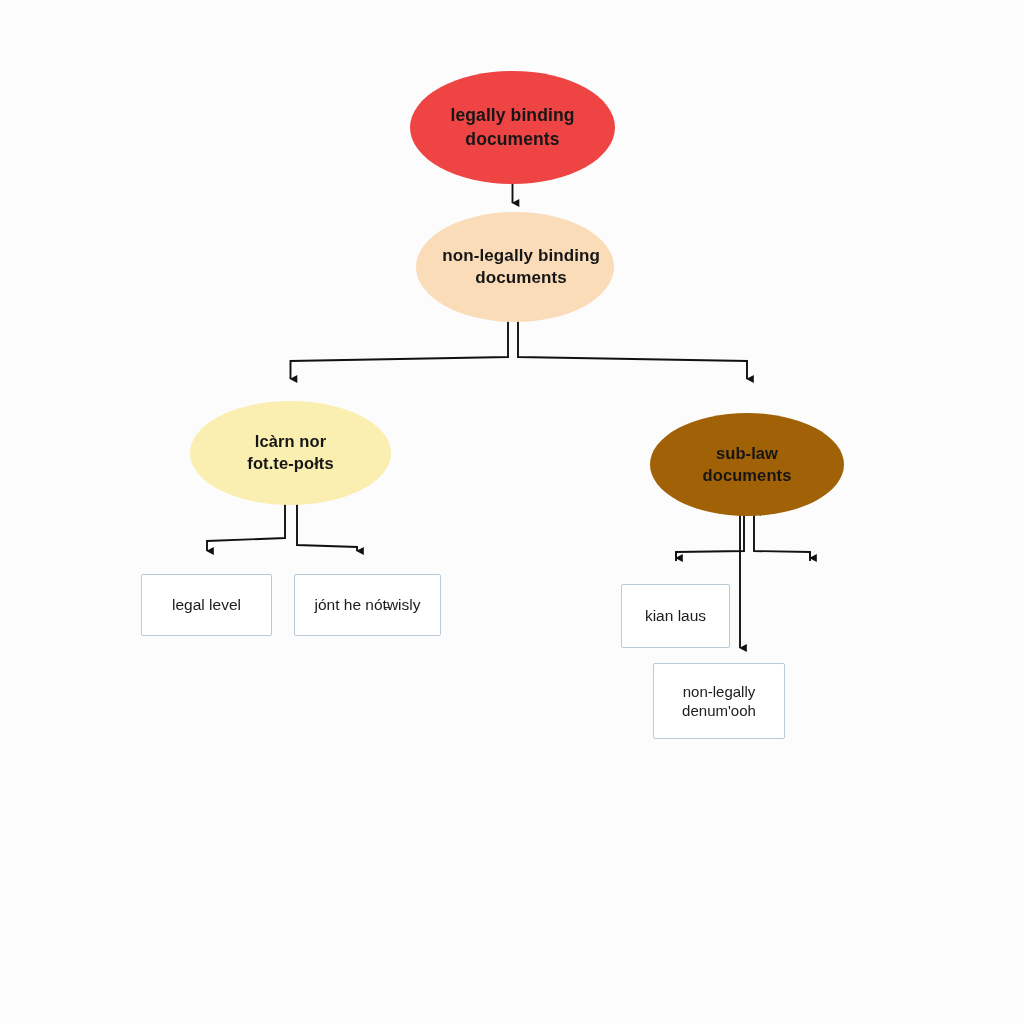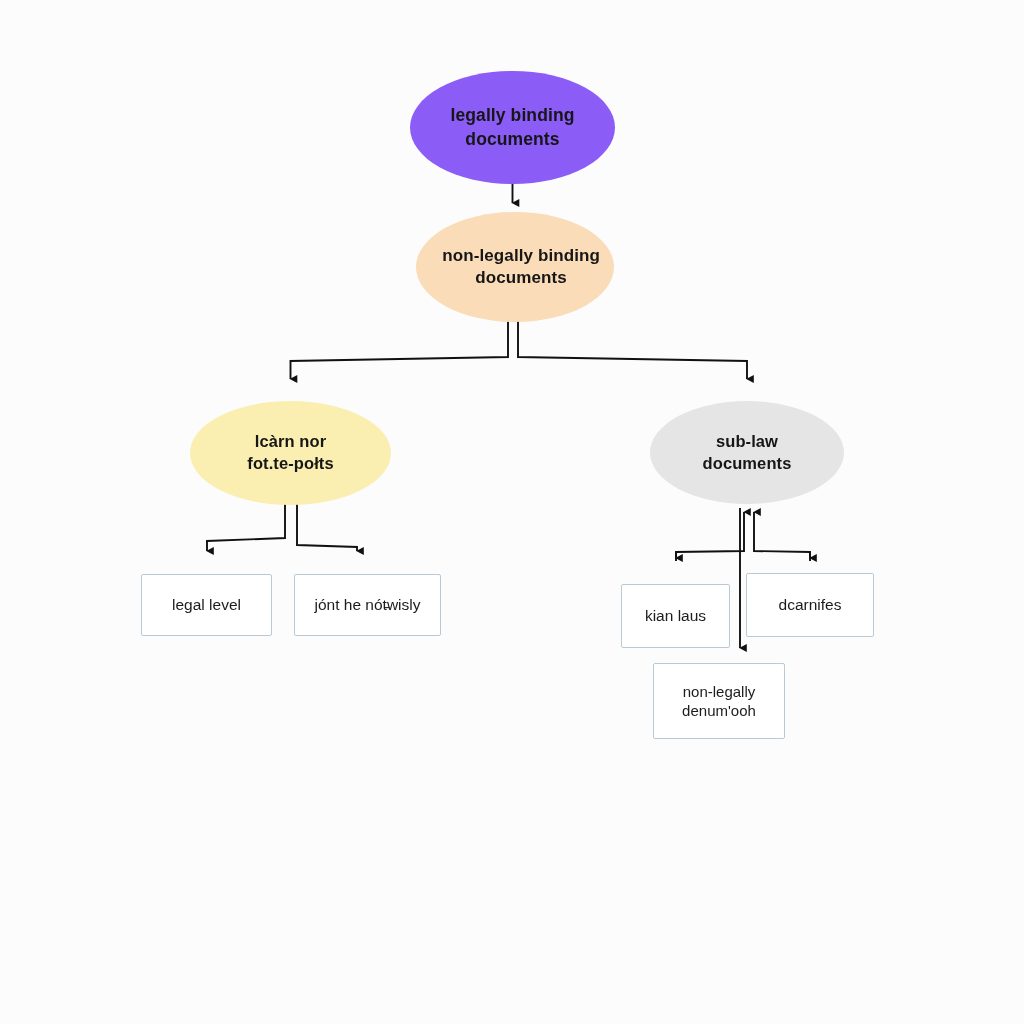--- a/index.html
+++ b/index.html
@@ -54,40 +54,40 @@
   }
   .rect .node-label {
     line-height: 1.3;
     color: #1c1c1c;
     padding: 0 8px;
   }
 
   
   #node-legally-binding {
     left: 410px; top: 71px; width: 205px; height: 113px;
-    background: #8b5cf6;
+    background: #ef4444;
   }
   #node-legally-binding .node-label { font-size: 17.5px; }
 
   #node-non-legally-binding {
     left: 416px; top: 212px; width: 198px; height: 110px;
     background: #fadcb8;
     justify-content: flex-end;
   }
   #node-non-legally-binding .node-label { font-size: 17px; }
 
   #node-left-branch {
     left: 190px; top: 401px; width: 201px; height: 104px;
     background: #faeeb0;
   }
   #node-left-branch .node-label { font-size: 16.5px; }
 
   #node-sub-law {
-    left: 650px; top: 401px; width: 194px; height: 103px;
-    background: #e5e5e5;
+    left: 650px; top: 413px; width: 194px; height: 103px;
+    background: #a16207;
   }
   #node-sub-law .node-label { font-size: 16.5px; }
 
   #node-legal-level {
     left: 141px; top: 574px; width: 131px; height: 62px;
   }
   #node-legal-level .node-label { font-size: 15.5px; }
 
   #node-joint-note {
     left: 294px; top: 574px; width: 147px; height: 62px;
@@ -181,23 +181,20 @@
   </div>
 
   <div class="node rect" id="node-joint-note">
     <div class="node-label">jónt he nót̵wisly</div>
   </div>
 
   <div class="node rect" id="node-kian-laus">
     <div class="node-label">kian laus</div>
   </div>
 
-  <div class="node rect" id="node-dcarnifes">
-    <div class="node-label">dcarnifes</div>
-  </div>
 
   <div class="node rect" id="node-non-legally-denum">
     <div class="node-label">
       <span>non-legally</span><br>
       <span>denum'ooh</span>
     </div>
   </div>
 
 </div>
 

